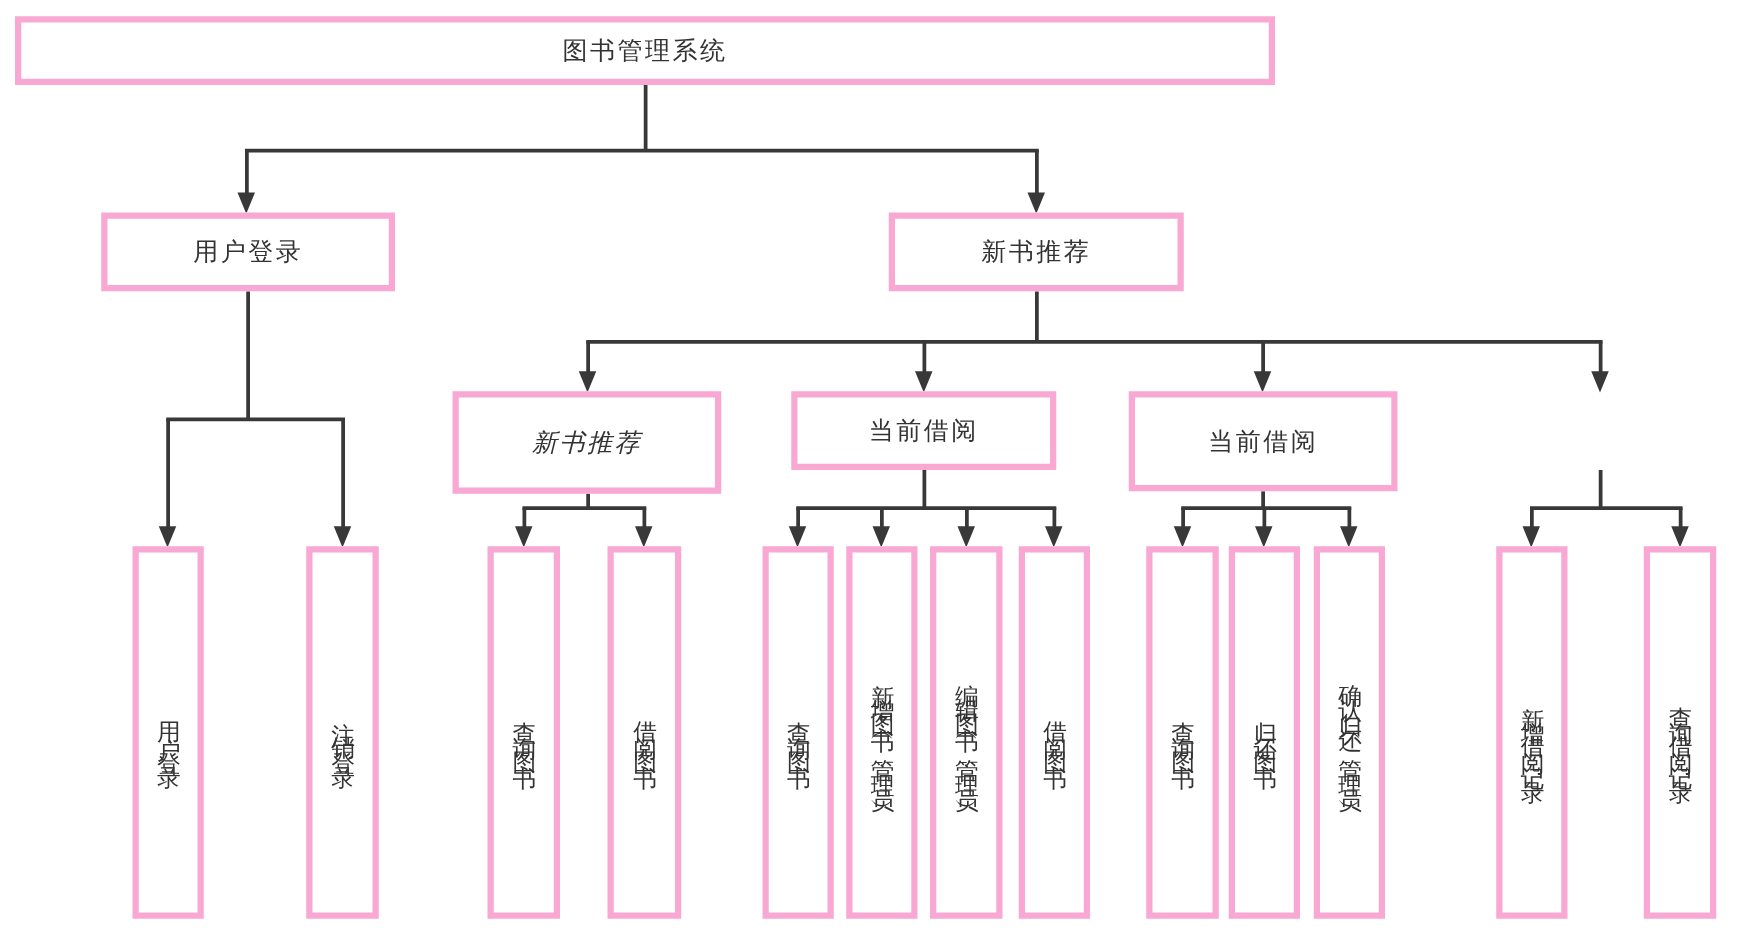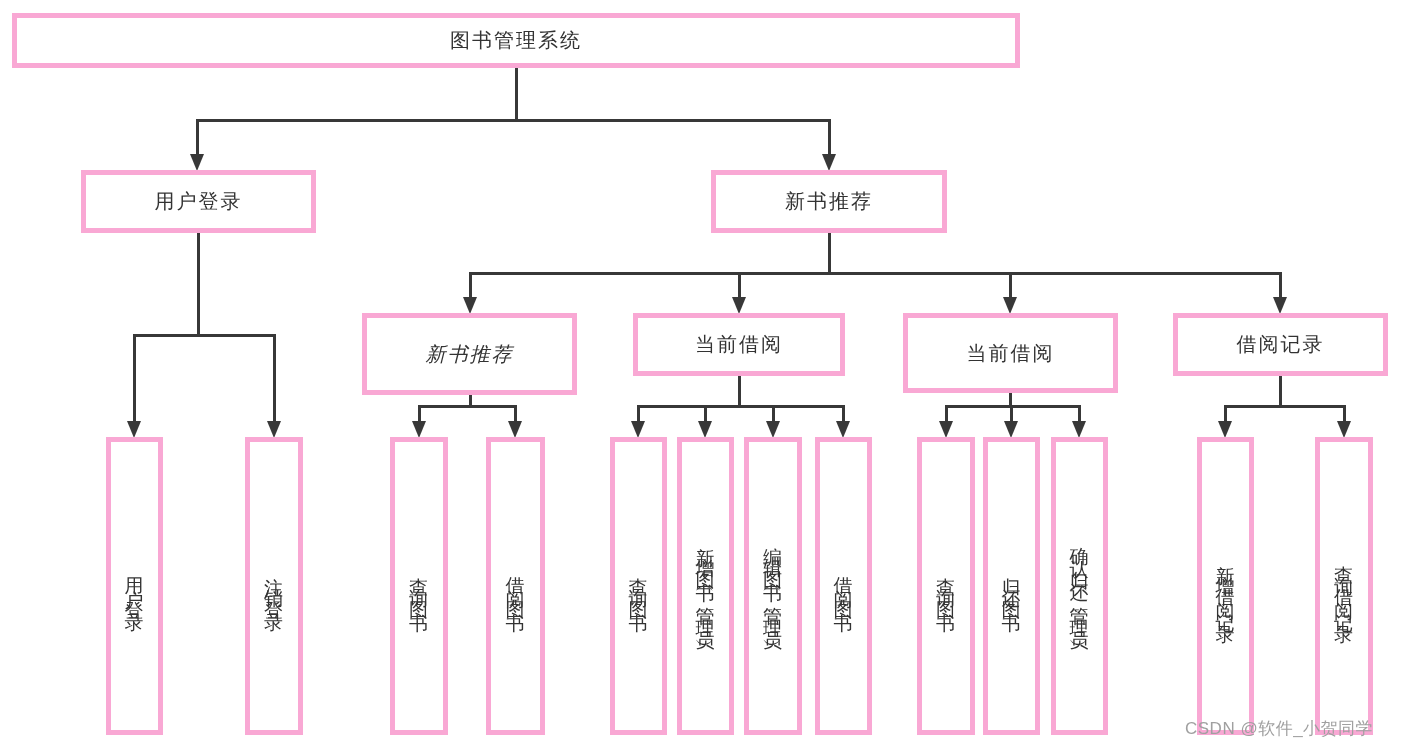--- a/index.html
+++ b/index.html
@@ -55,21 +55,20 @@
     color: #a0a0a0;
     letter-spacing: 0.5px;
     z-index: 10;
     white-space: nowrap;
   }
 </style>
 </head>
 <body>
 
 <div id="stage">
-  <div class="watermark">CSDN @软件_小贺同学</div>
 <div class="vline" style="left: 514.5px; top: 68px; height: 52px;"></div>
     <div class="hline" style="left: 195.5px; top: 118.5px; width: 635px;"></div>
     <div class="vline" style="left: 195.5px; top: 120px; height: 36px;"></div>
     <div class="arrow" style="left: 190px; top: 154px;"></div>
     <div class="vline" style="left: 827.5px; top: 120px; height: 36px;"></div>
     <div class="arrow" style="left: 822px; top: 154px;"></div>
     <div class="vline" style="left: 196.5px; top: 233px; height: 102px;"></div>
     <div class="hline" style="left: 132.5px; top: 333.5px; width: 143px;"></div>
     <div class="vline" style="left: 132.5px; top: 335px; height: 88px;"></div>
     <div class="arrow" style="left: 127px; top: 421px;"></div>
@@ -126,23 +125,20 @@
     </div>
     <div class="node" style="left: 362px; top: 313px; width: 215px; height: 82px; font-style: italic;">
       <span class="label">新书推荐</span>
     </div>
     <div class="node" style="left: 633px; top: 313px; width: 212px; height: 63px;">
       <span class="label">当前借阅</span>
     </div>
     <div class="node" style="left: 903px; top: 313px; width: 215px; height: 80px;">
       <span class="label">当前借阅</span>
     </div>
-    <div class="node" style="left: 1173px; top: 313px; width: 215px; height: 63px;">
-      <span class="label">借阅记录</span>
-    </div>
     <div class="node vert" style="left: 106px; top: 437px; width: 57px; height: 298px;">
       <span class="label">用户登录</span>
     </div>
     <div class="node vert" style="left: 245px; top: 437px; width: 58px; height: 298px;">
       <span class="label">注销登录</span>
     </div>
     <div class="node vert" style="left: 390px; top: 437px; width: 58px; height: 298px;">
       <span class="label">查询图书</span>
     </div>
     <div class="node vert" style="left: 486px; top: 437px; width: 59px; height: 298px;">

